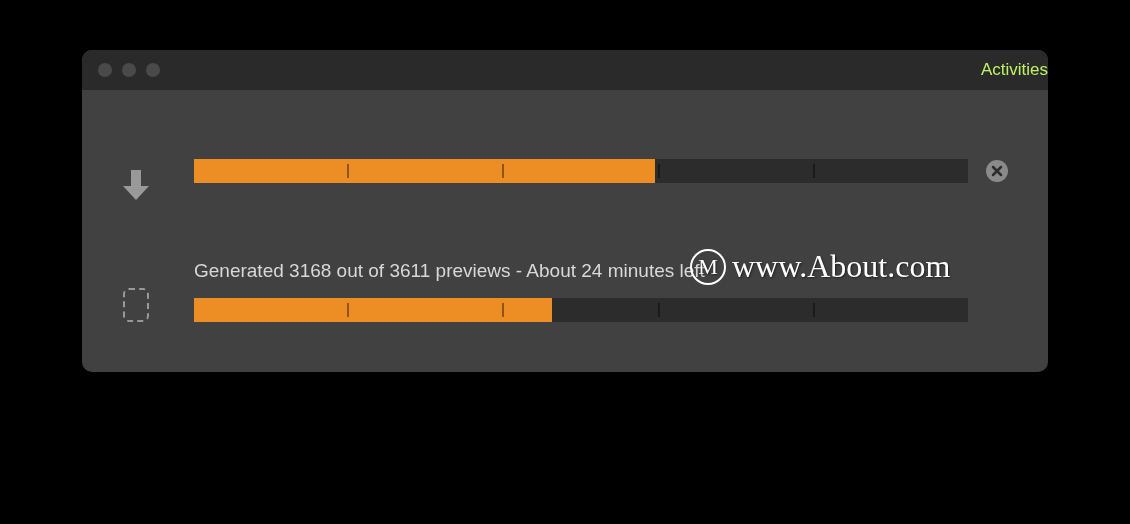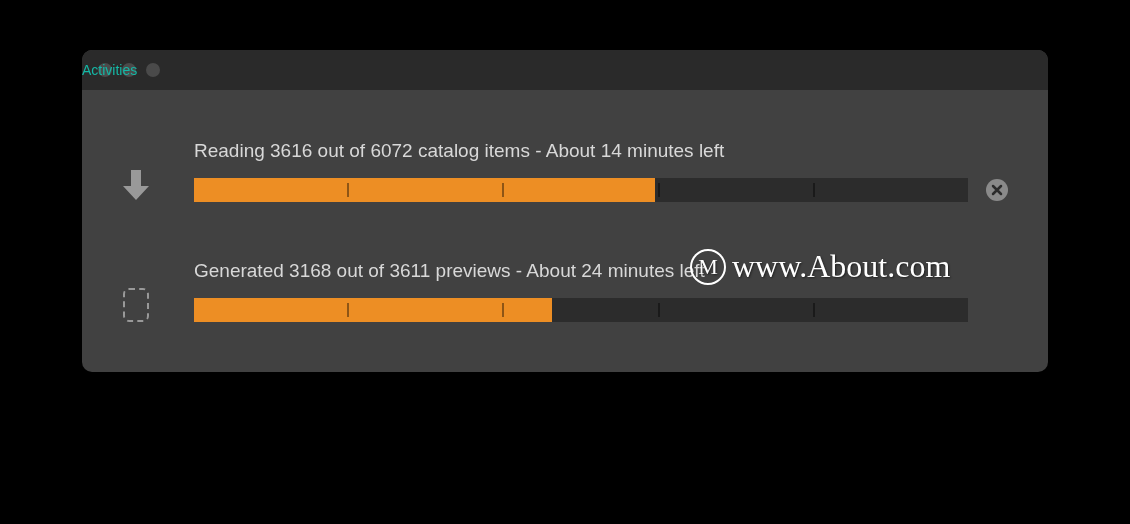--- a/index.html
+++ b/index.html
@@ -46,23 +46,23 @@
       width: 14px;
       height: 14px;
       border-radius: 50%;
       background: #4a4a4a;
     }
     
     .window-title {
       position: absolute;
       left: 0;
       right: 0;
-      text-align: left;
-      color: #14b8a6;
-      font-size: 14px;
+      text-align: right;
+      color: #bef264;
+      font-size: 17px;
       pointer-events: none;
     }
     
     .content {
       padding: 50px 40px 50px 24px;
     }
     
     .activity-row {
       display: flex;
       align-items: center;
@@ -207,21 +207,20 @@
 
   <div class="content">
 
     <div class="activity-row">
       <div class="activity-icon">
         <svg class="arrow-down" width="30" height="34" viewBox="0 0 30 34">
           <path d="M10 2 L10 18 L2 18 L15 32 L28 18 L20 18 L20 2 Z" fill="#999"></path>
         </svg>
       </div>
       <div class="activity-body">
-        <div class="activity-label">Reading 3616 out of 6072 catalog items - About 14 minutes left</div>
         <div class="progress-container">
           <div class="progress-bar">
             <div class="progress-fill" style="width:59.6%"></div>
             <div class="progress-ticks">
               <div class="tick-segment"></div>
               <div class="tick-segment"></div>
               <div class="tick-segment"></div>
               <div class="tick-segment"></div>
               <div class="tick-segment"></div>
             </div>

